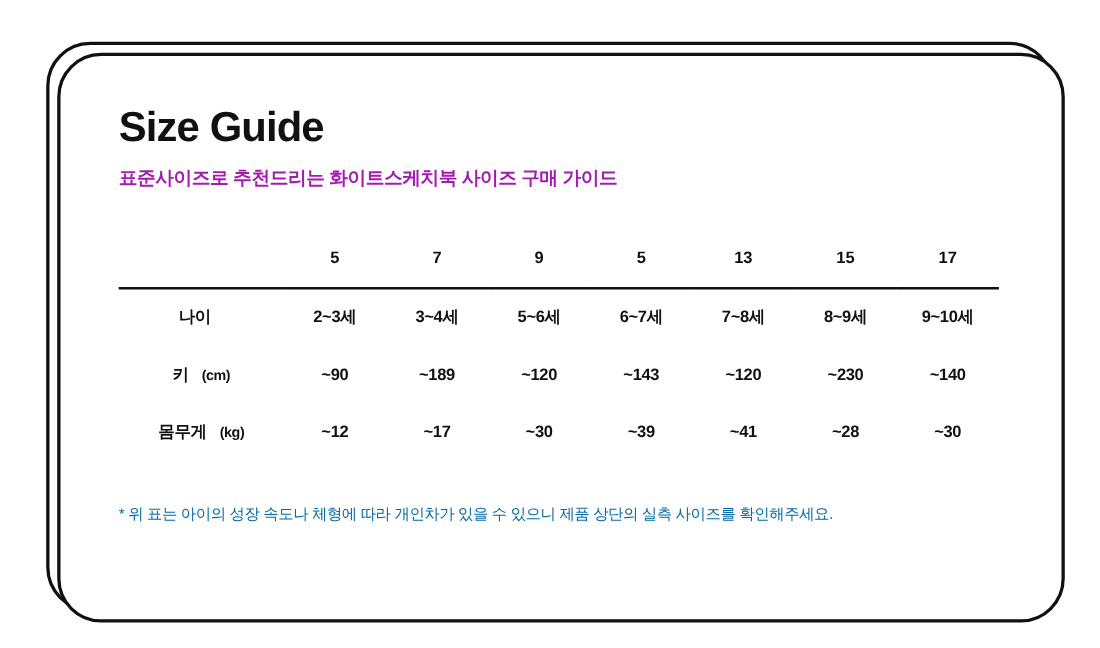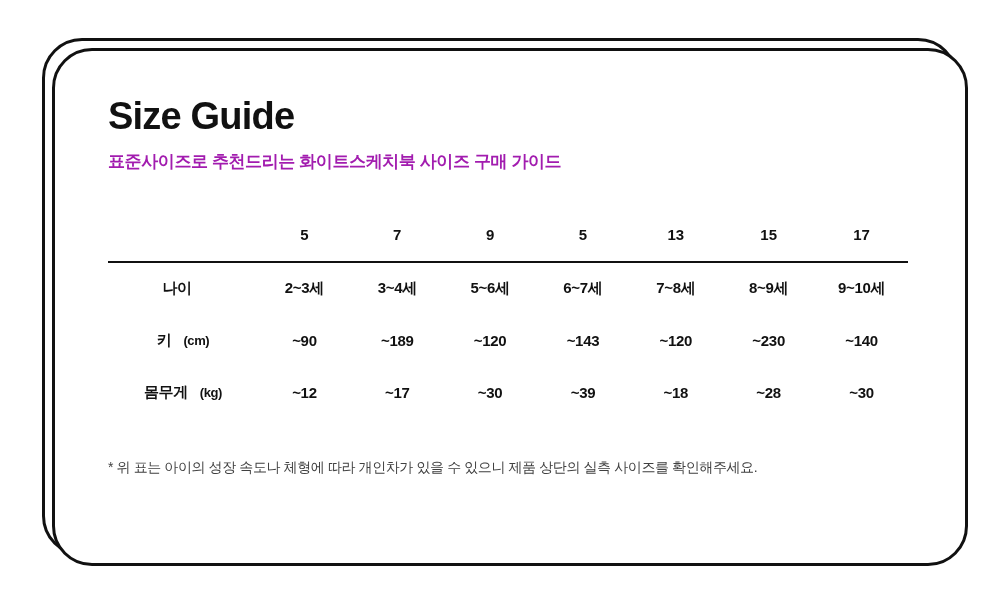--- a/index.html
+++ b/index.html
@@ -118,21 +118,21 @@
     font-size: 15.5px;
     font-weight: 500;
     letter-spacing: -0.3px;
   }
 
   .note {
     margin-top: 40px;
     font-size: 14px;
     font-weight: 500;
     letter-spacing: -0.4px;
-    color: #404040;
+    color: #0369a1;
   }
 </style>
 </head>
 <body>
 
 <div class="page">
 
   <div class="frame-outer"></div>
   <div class="frame-inner"></div>
 
@@ -193,21 +193,21 @@
         </tr>
 
         <tr>
           <th class="row-label">
             <span>몸무게</span><span class="unit">(kg)</span>
           </th>
           <td>~12</td>
           <td>~17</td>
           <td>~30</td>
           <td>~39</td>
-          <td>~18</td>
+          <td>~41</td>
           <td>~28</td>
           <td>~30</td>
         </tr>
 
       </tbody>
     </table>
 
     <div class="note">* 위 표는 아이의 성장 속도나 체형에 따라 개인차가 있을 수 있으니 제품 상단의 실측 사이즈를 확인해주세요.</div>
 
   </div>

